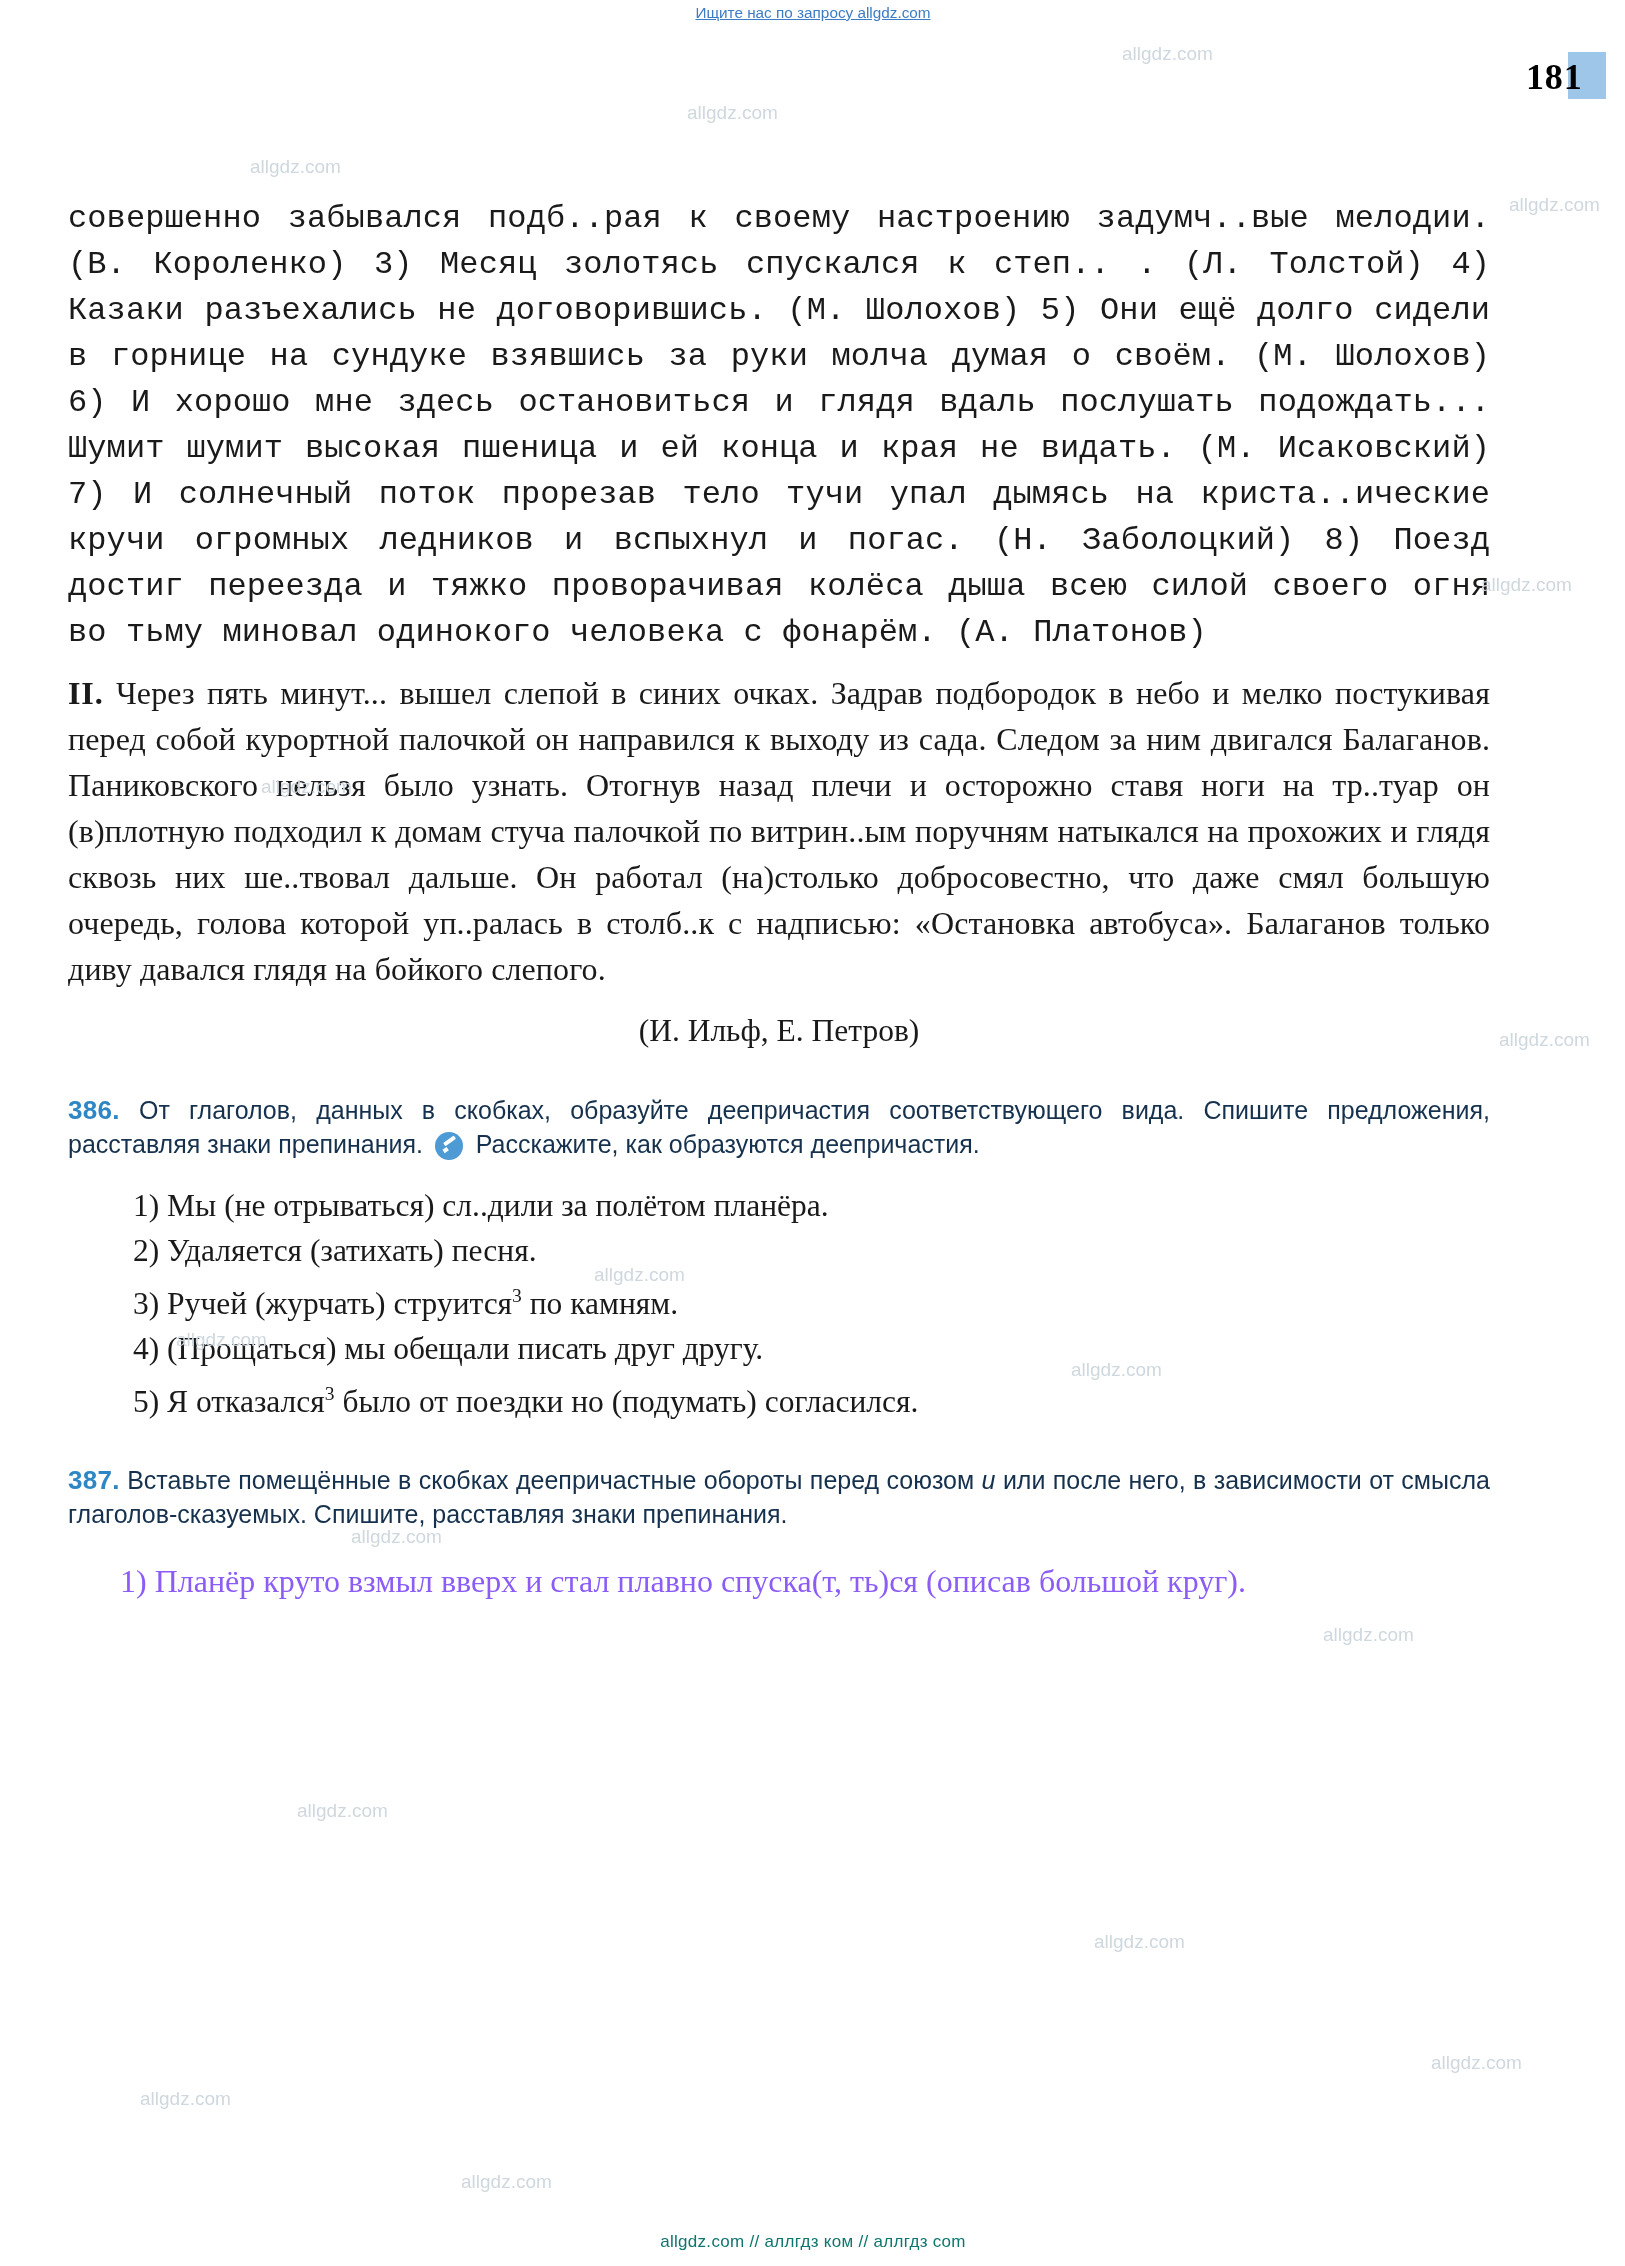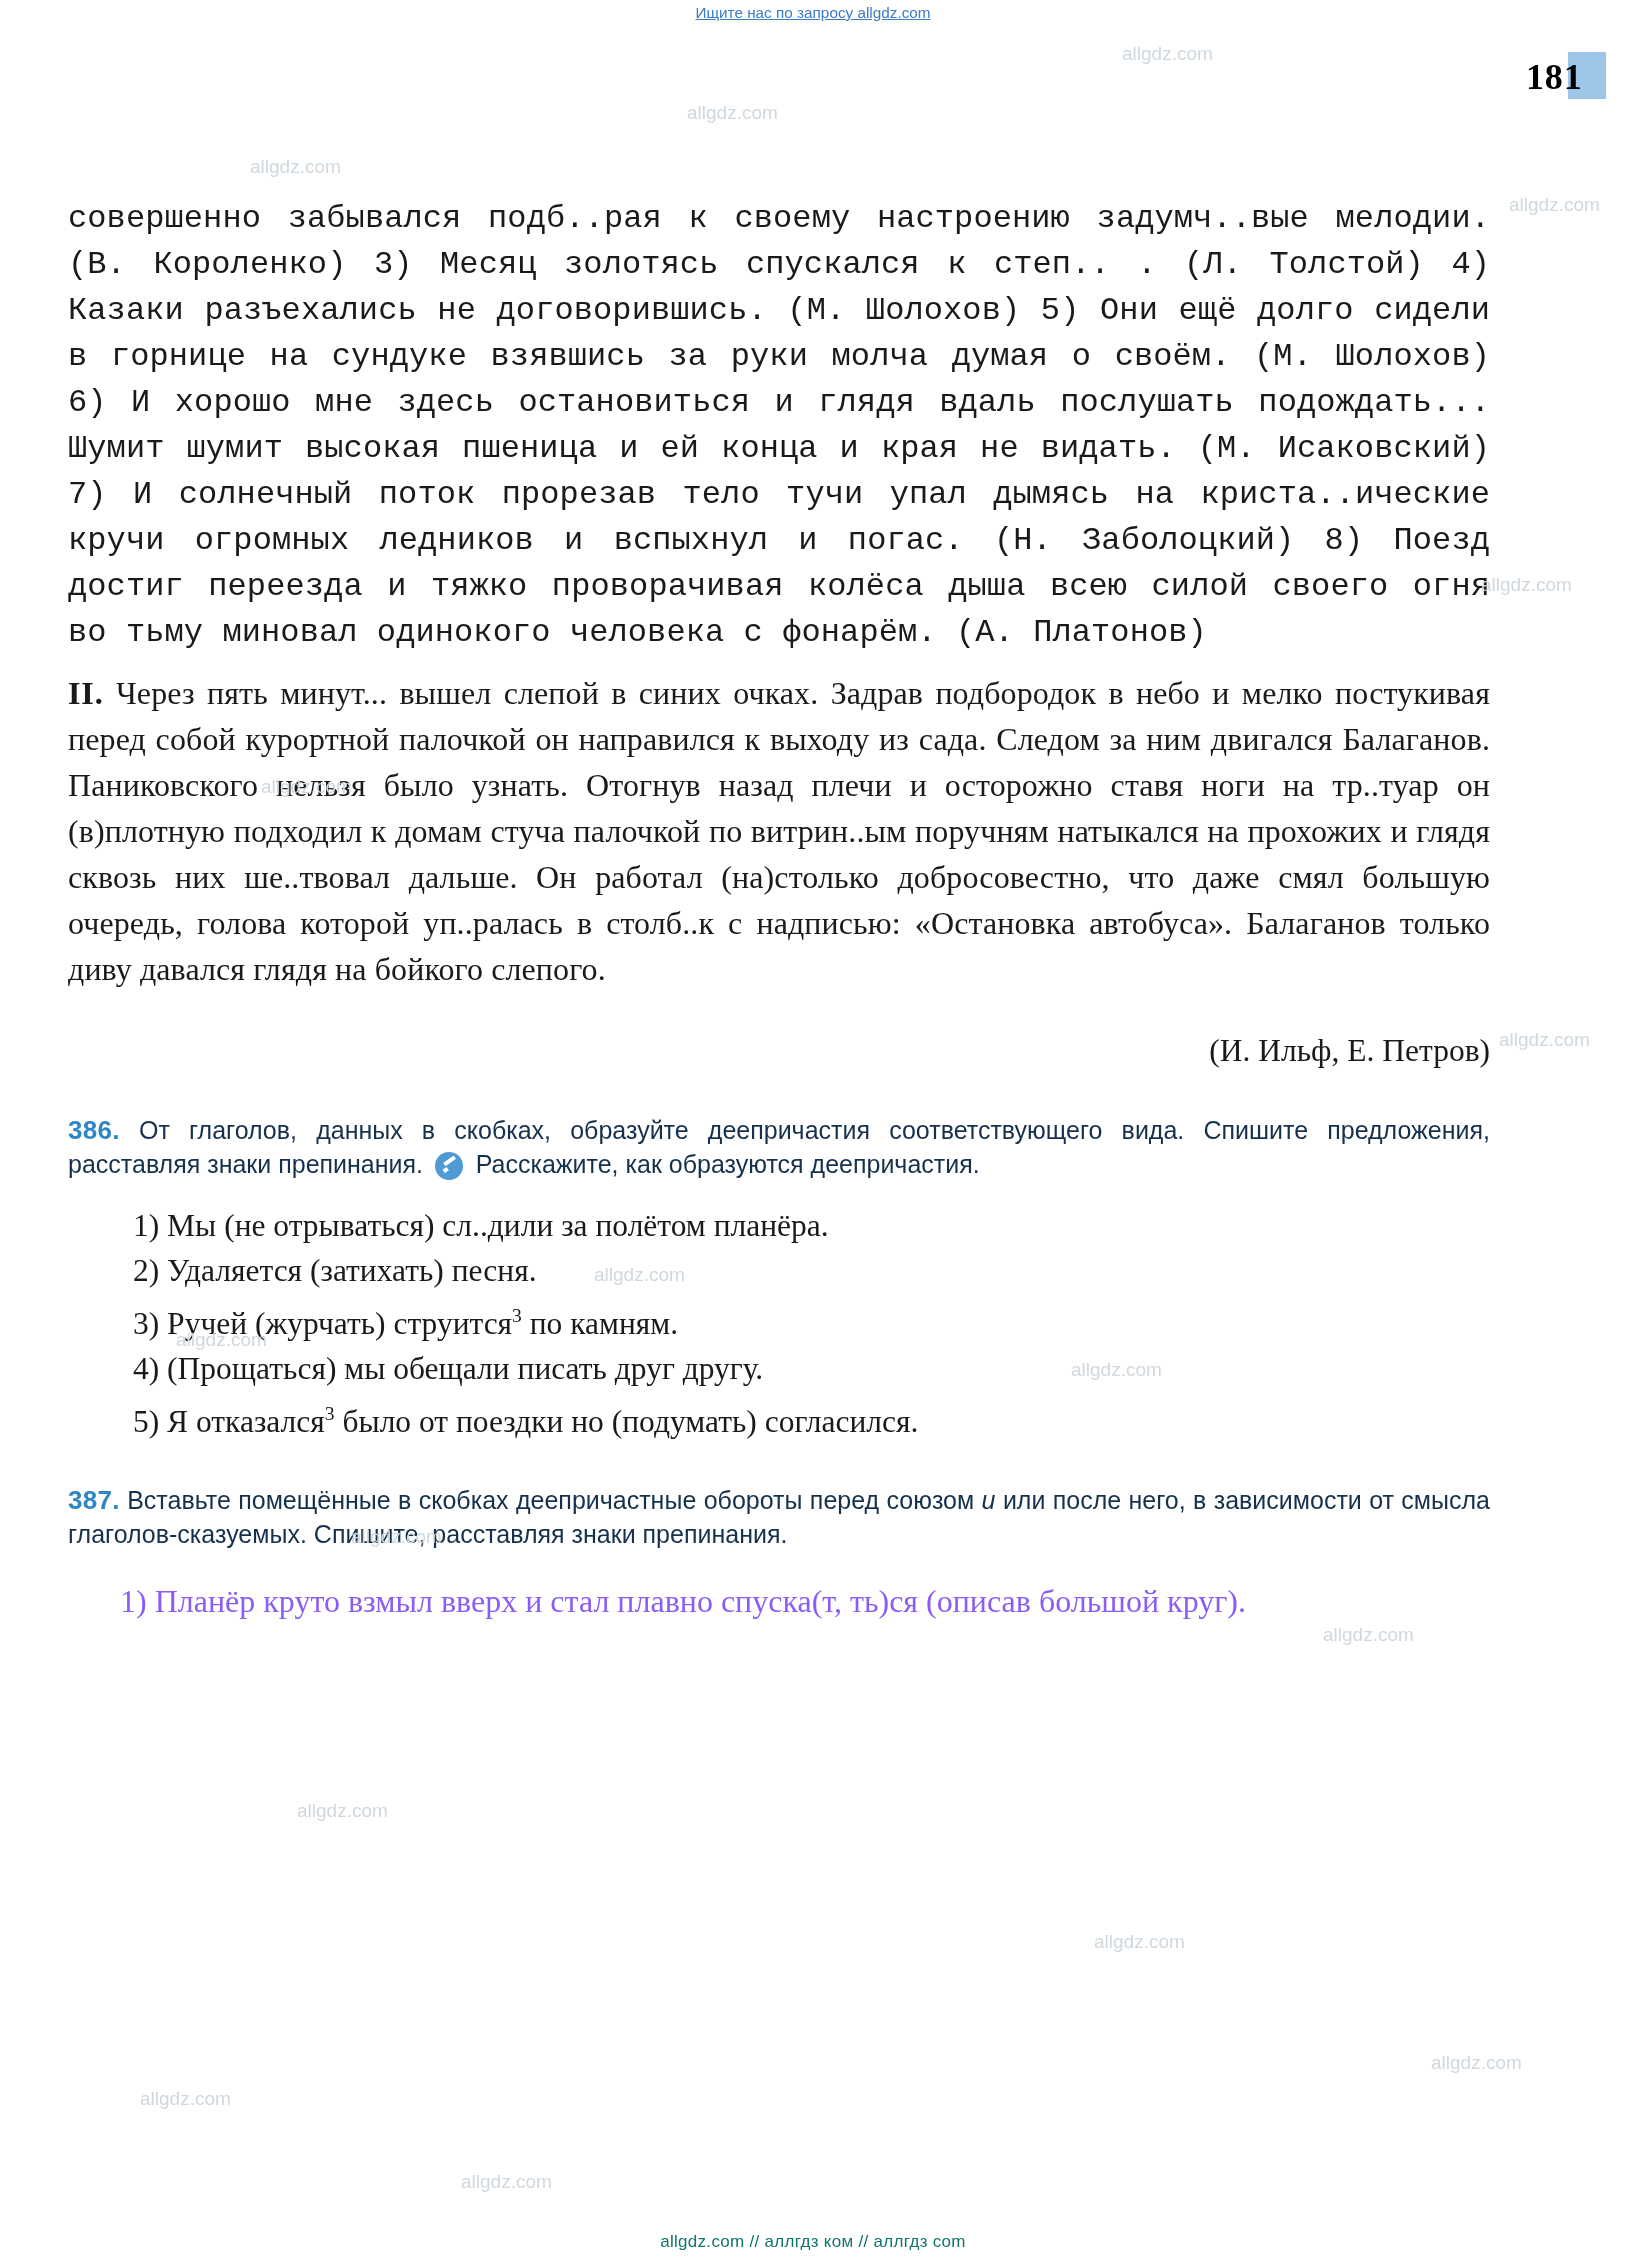--- a/index.html
+++ b/index.html
@@ -81,24 +81,24 @@
     font-family: Liberation Mono, monospace;
   }
   .para-ii {
     margin-top: 14.4px;
   }
   .rn {
     font-weight: bold;
     letter-spacing: 0.9px;
   }
   .attrib {
-    text-align: right;
+    text-align: center;
     font-size: 31.5px;
     line-height: 45px;
-    margin-top: 36px;
+    margin-top: 16px;
     color: #1a1a1a;
   }
 
   
   .exercise {
     margin-top: 40px;
   }
   .ex-body {
     font-family: "Liberation Sans", sans-serif;
     font-size: 25px;

